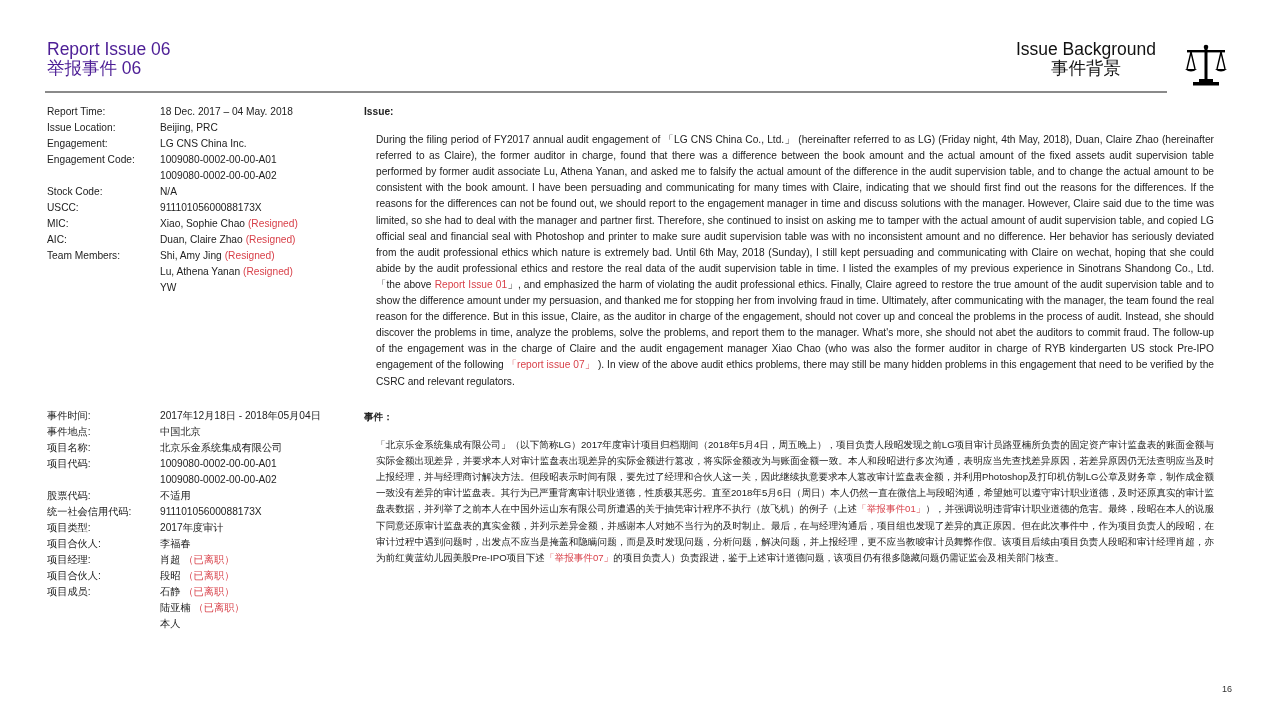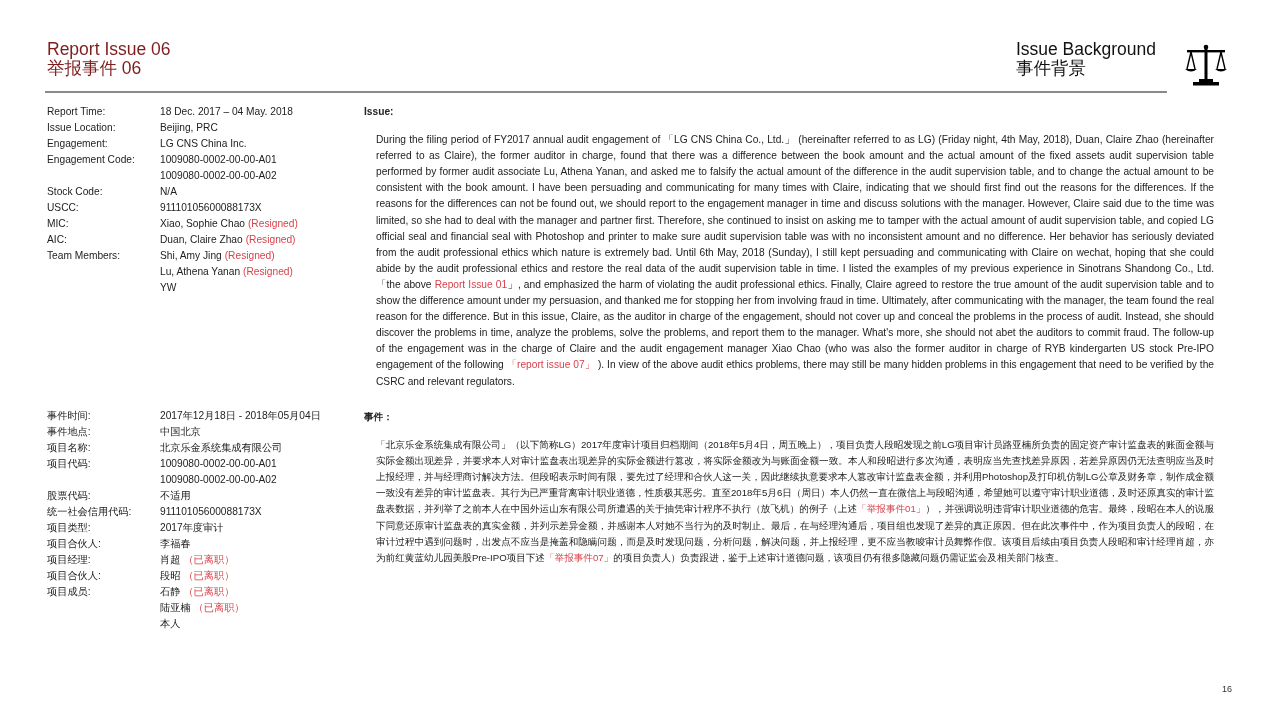--- a/index.html
+++ b/index.html
@@ -3,24 +3,24 @@
   <meta charset="utf-8">
   <style>
     html, body { margin: 0; padding: 0; background: #ffffff; }
     body {
       width: 1280px; height: 720px; position: relative; overflow: hidden;
       font-family: "DejaVu Sans", sans-serif; color: #1a1a1a;
     }
     .title-left {
       position: absolute; left: 47px; top: 40px;
       font-family: "Liberation Sans", sans-serif;
-      font-size: 17.5px; line-height: 19px; color: #7f1d1d;
+      font-size: 17.5px; line-height: 19px; color: #4c1d95;
     }
     .title-right {
-      position: absolute; right: 124px; top: 40px; text-align: left;
+      position: absolute; right: 124px; top: 40px; text-align: center;
       font-family: "Liberation Sans", sans-serif;
       font-size: 17.5px; line-height: 19px; color: #111;
     }
     .rule {
       position: absolute; left: 45px; top: 91px; width: 1122px; height: 2px;
       background: #8a8a8a;
     }
     .scale-icon { position: absolute; left: 1183px; top: 42px; width: 46px; height: 46px; }
 
     .info { position: absolute; left: 47px; font-family: "Liberation Sans", sans-serif; font-size: 10.2px; line-height: 16px; color: #222; }

